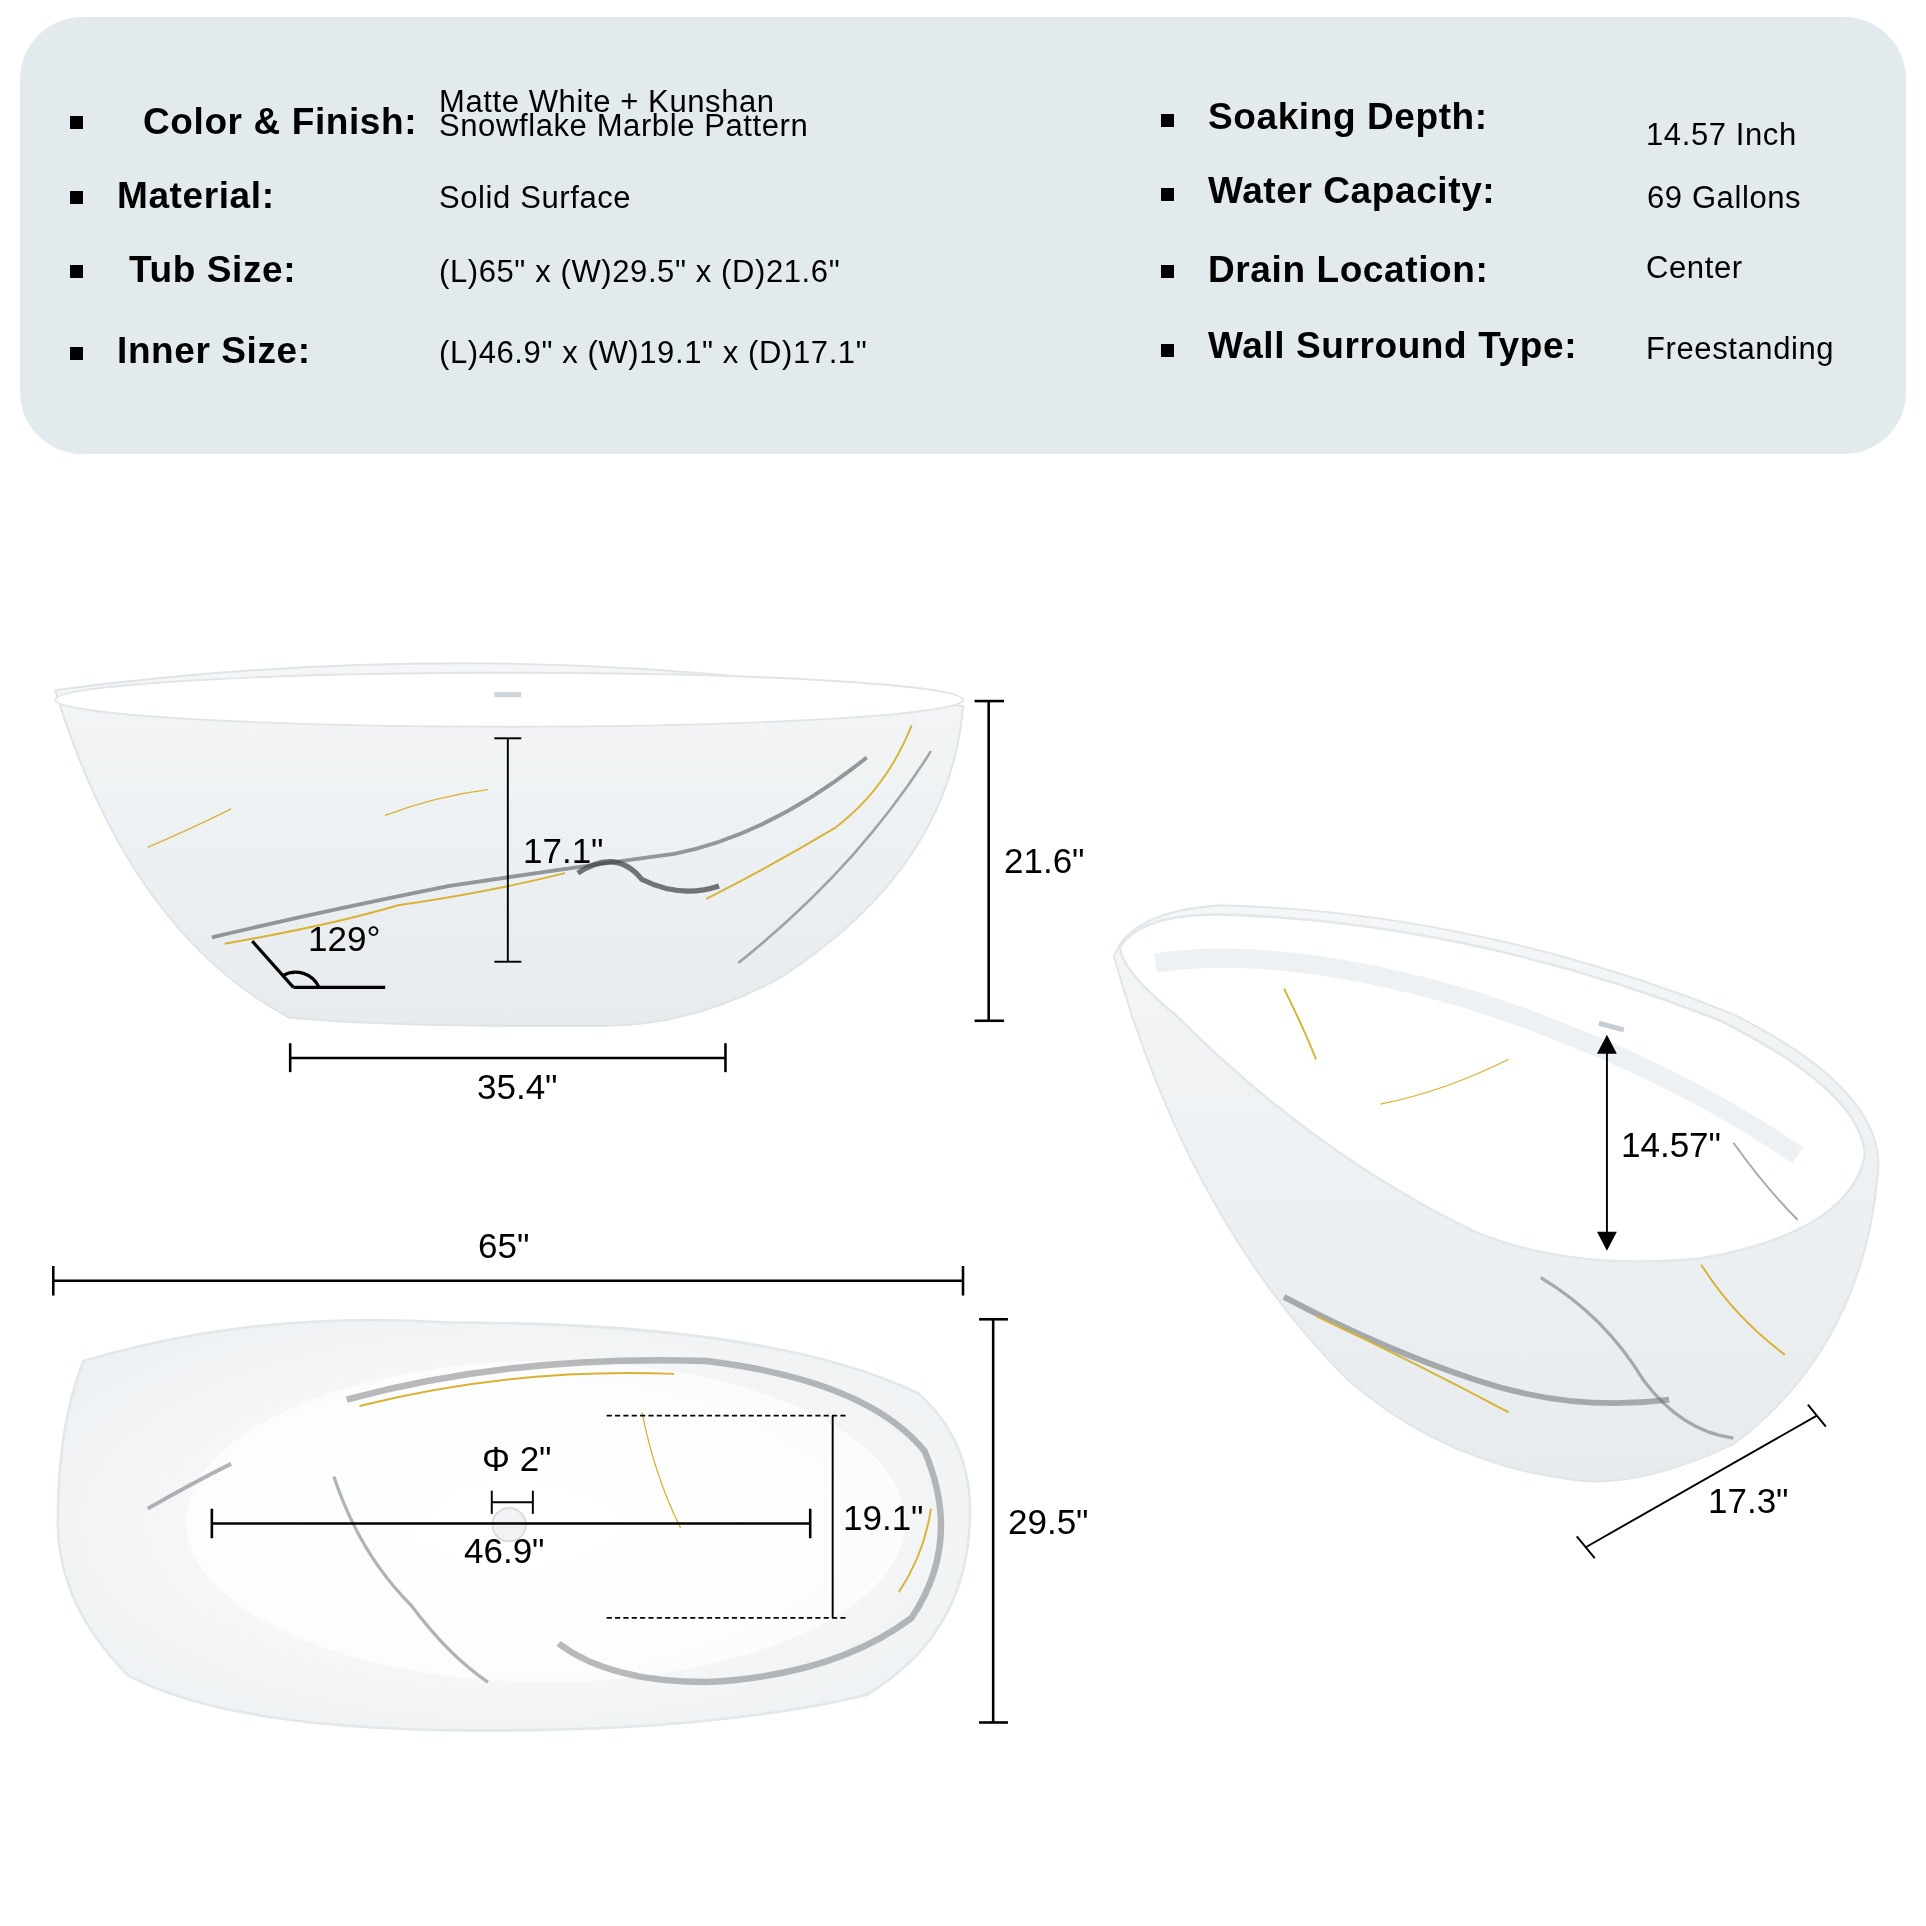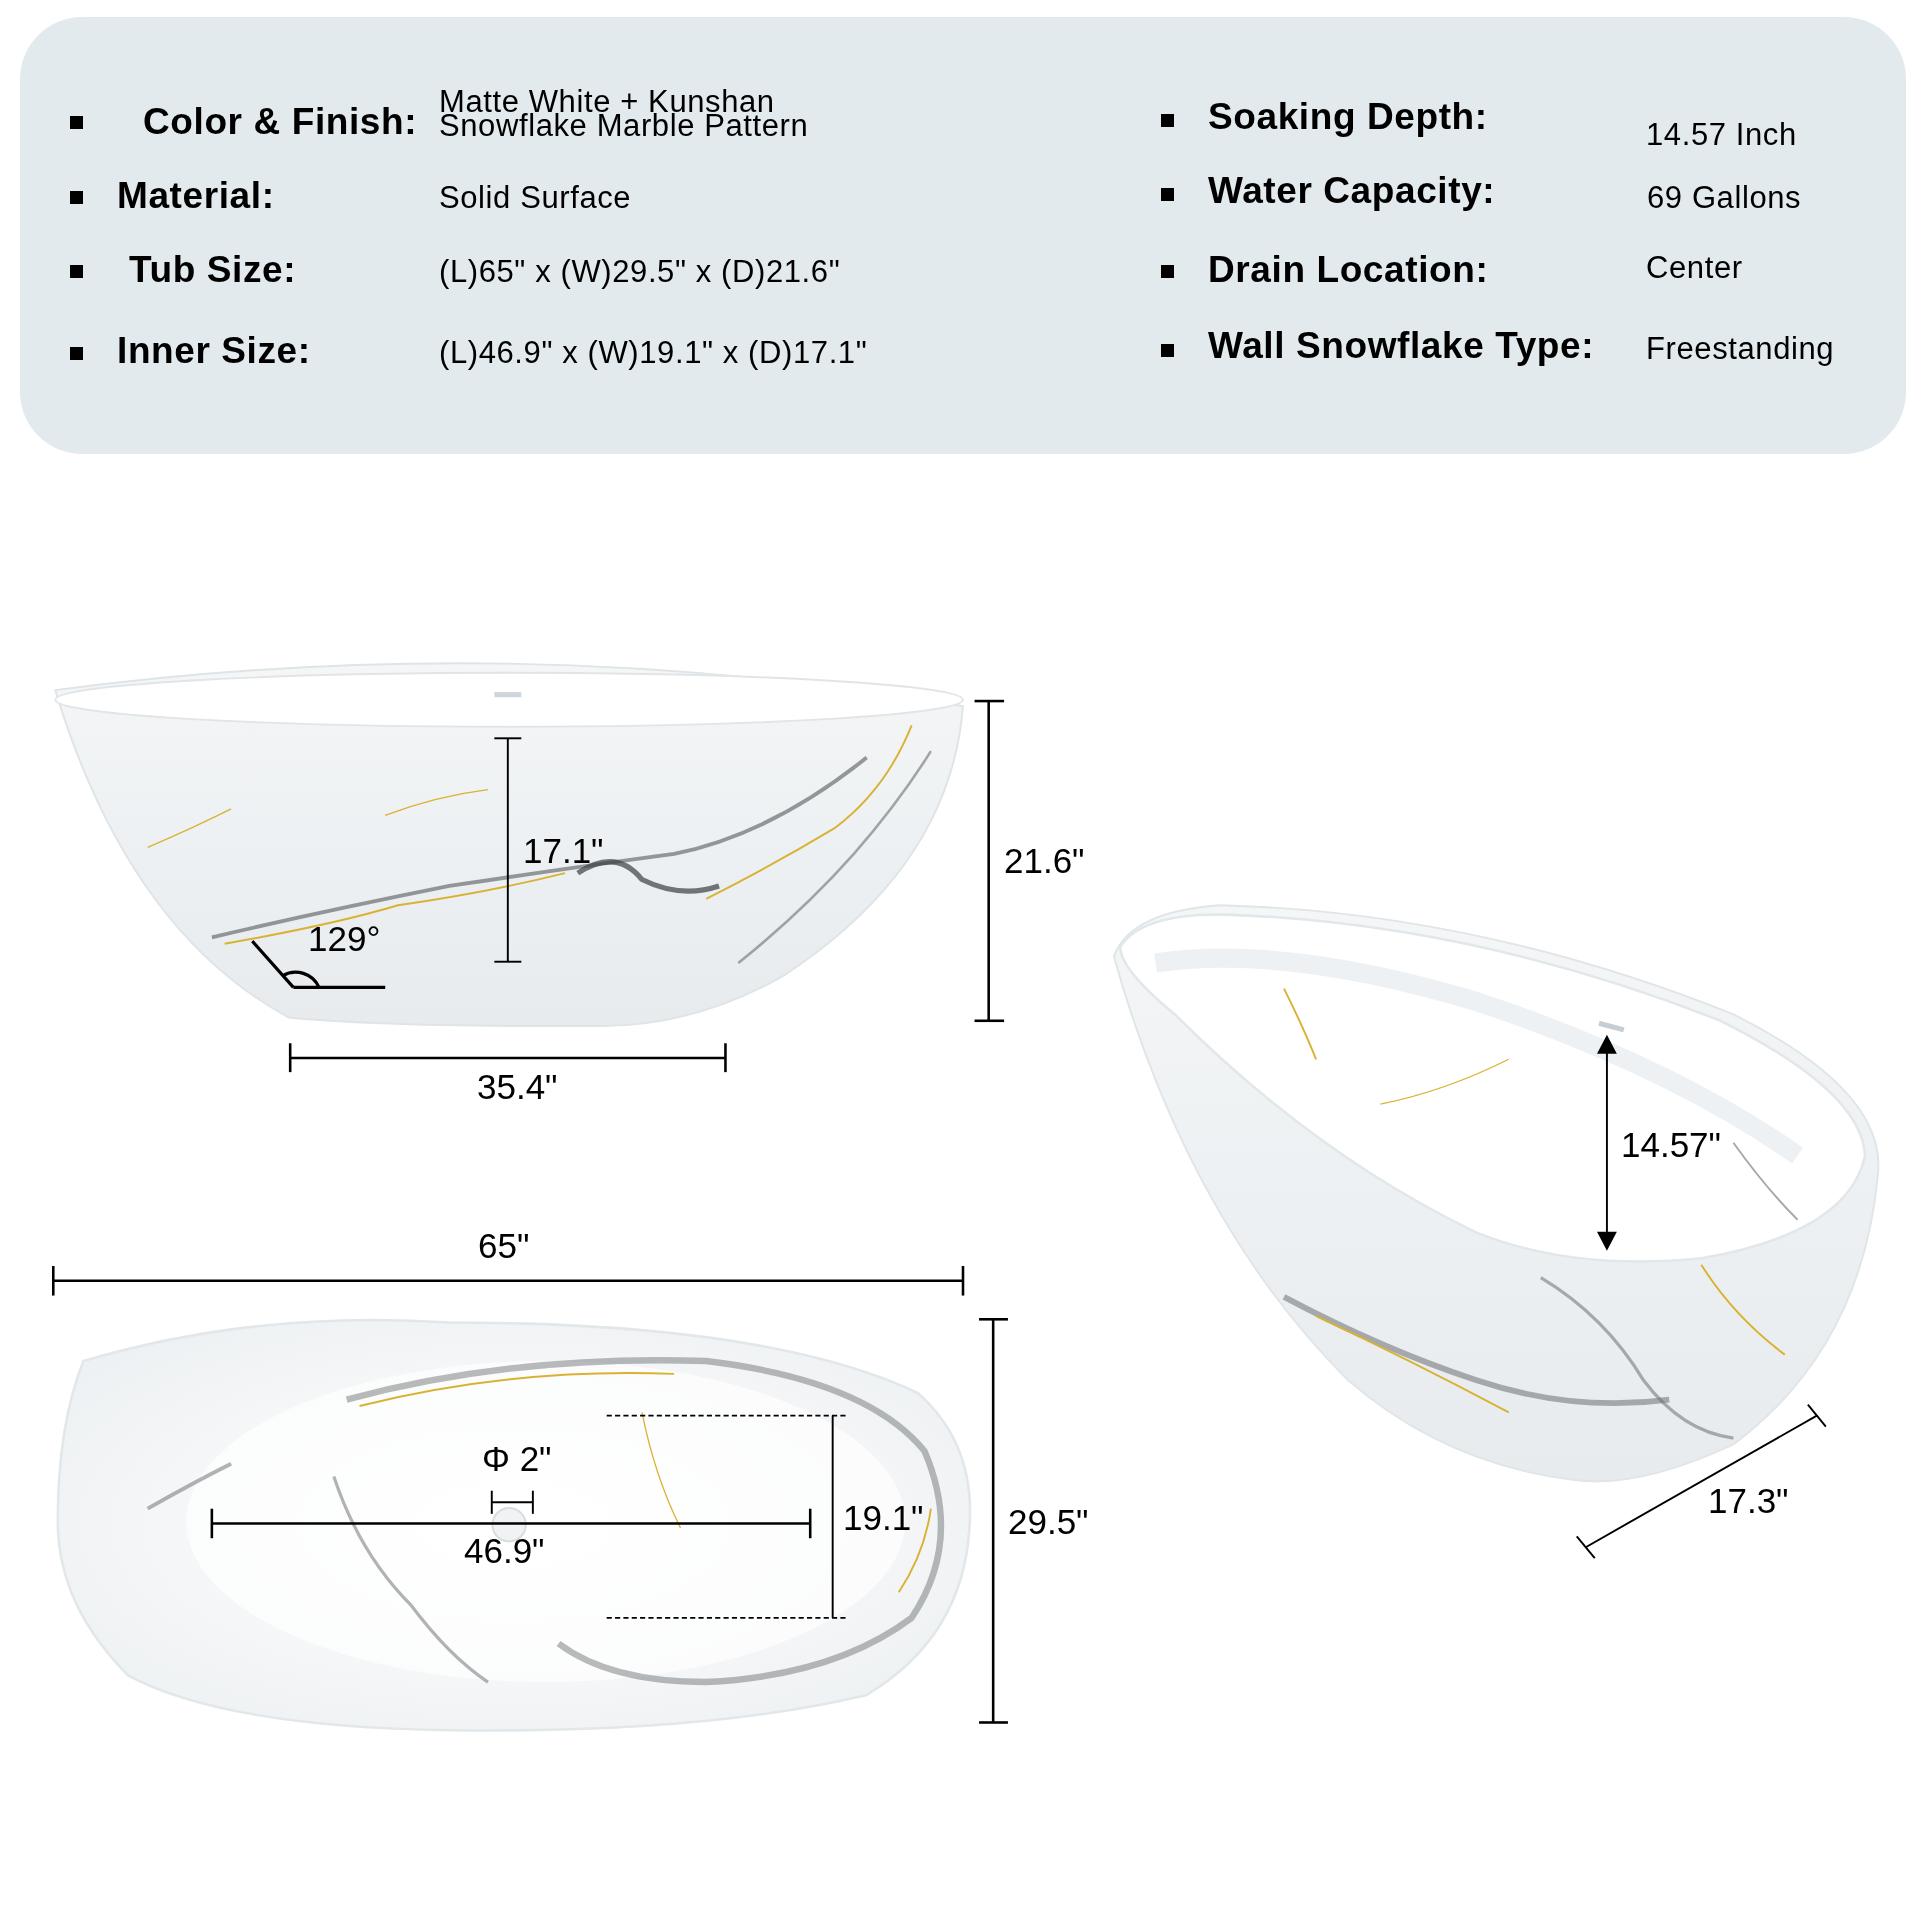--- a/index.html
+++ b/index.html
@@ -48,21 +48,21 @@
   <div class="label" style="left:1208px;top:170px;">Water Capacity:</div>
   <div class="value" style="left:1647px;top:178px;">69 Gallons</div>
 </div>
 <div>
   <div class="bullet" style="left:1161px;top:265px;"></div>
   <div class="label" style="left:1208px;top:249px;">Drain Location:</div>
   <div class="value" style="left:1646px;top:248px;">Center</div>
 </div>
 <div>
   <div class="bullet" style="left:1161px;top:344px;"></div>
-  <div class="label" style="left:1208px;top:325px;">Wall Snowflake Type:</div>
+  <div class="label" style="left:1208px;top:325px;">Wall Surround Type:</div>
   <div class="value" style="left:1646px;top:329px;">Freestanding</div>
 </div>
 
 <svg class="art" width="1926" height="1926" viewBox="0 0 3000 3000">
   <defs>
     <linearGradient id="shellGrad" x1="0" y1="0" x2="0" y2="1">
       <stop offset="0" stop-color="#f4f6f7"></stop>
       <stop offset="1" stop-color="#e7ebee"></stop>
     </linearGradient>
     <radialGradient id="topGrad" cx="0.5" cy="0.5" r="0.6">

